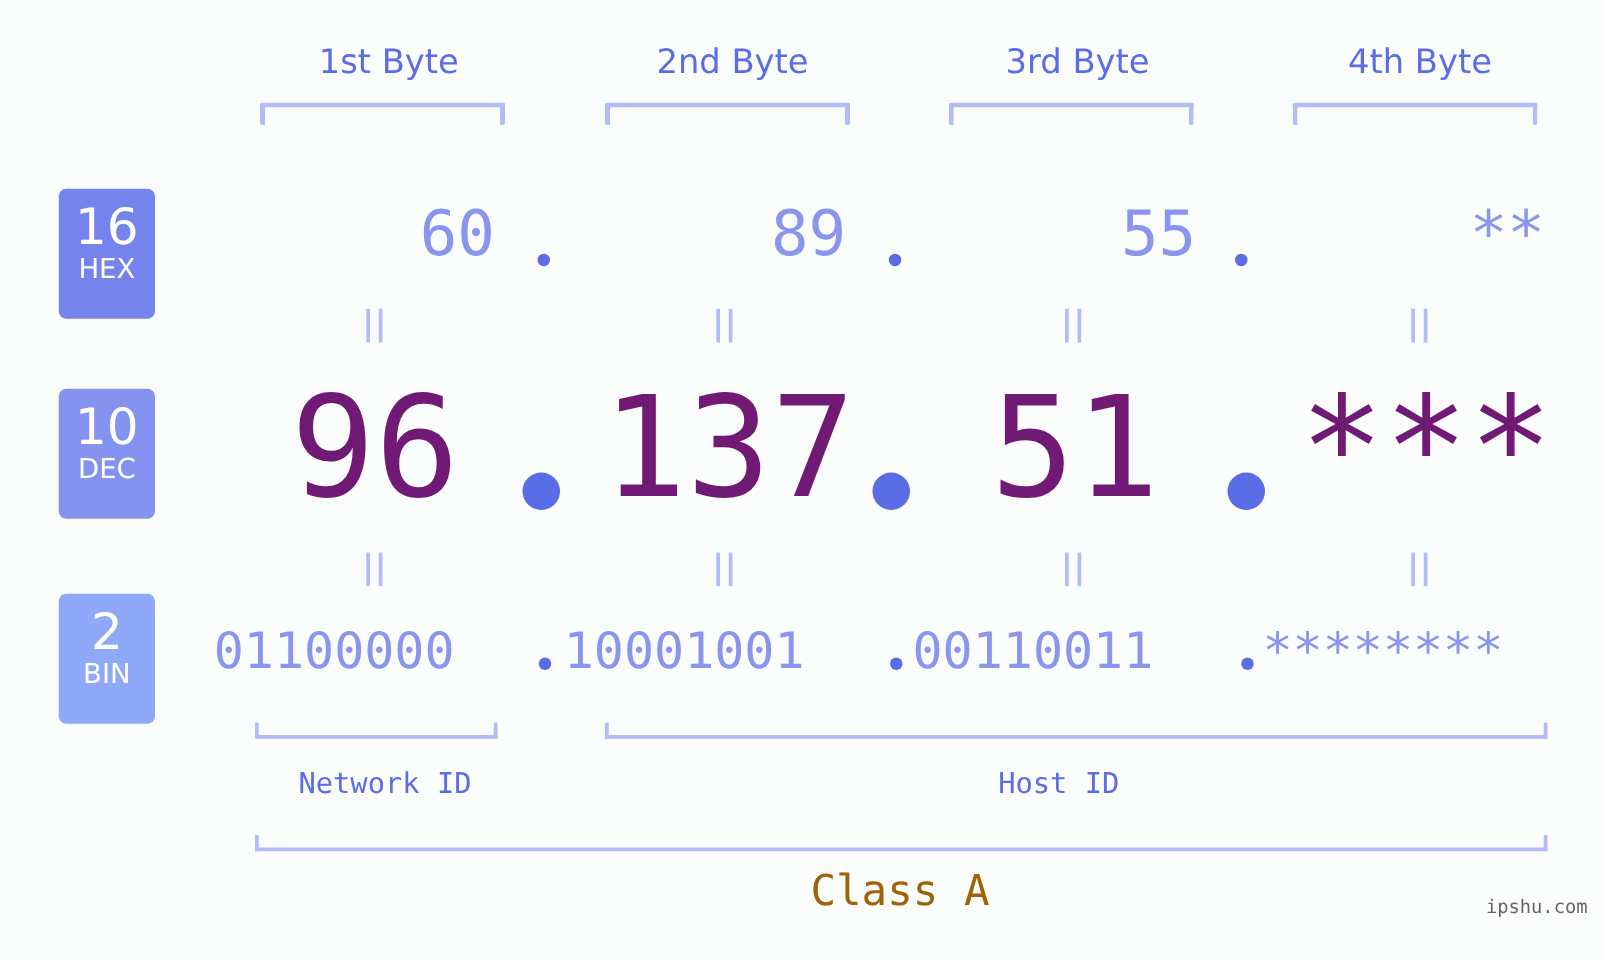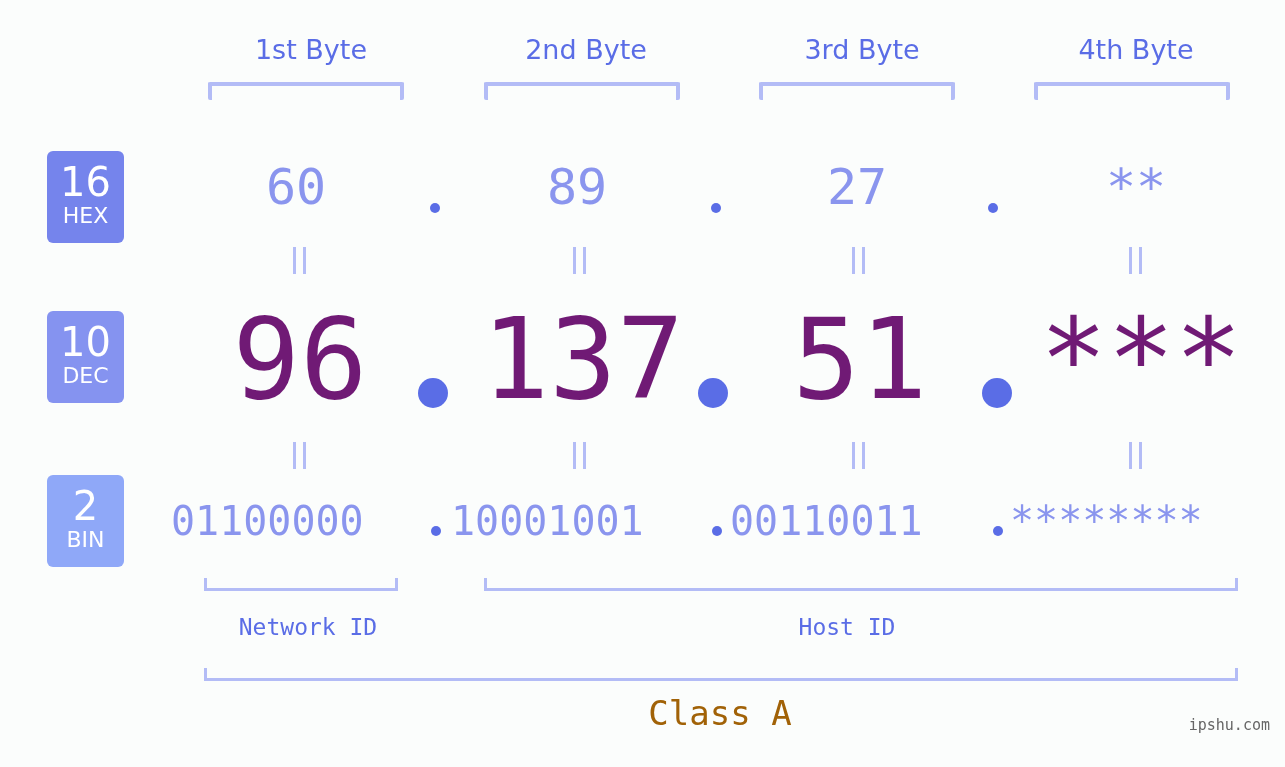--- a/index.html
+++ b/index.html
@@ -2,40 +2,40 @@
 <html><head>
 <meta charset="utf-8">
 <style>
   html, body { margin: 0; padding: 0; }
   body {
     width: 1285px; height: 767px; position: relative; overflow: hidden;
     background: #fbfdfc;
     font-family: "DejaVu Sans", sans-serif;
   }
   .badge {
-    position: absolute; left: 47px; width: 77px; height: 92px;
+    position: absolute; left: 47px; width: 77px; height: 104px;
     border-radius: 6px; color: #ffffff; text-align: center;
   }
   .badge .num { position: absolute; left: 0; right: 0; top: 7px; font-size: 40px; line-height: 48px; }
   .badge .lbl { position: absolute; left: 0; right: 0; top: 52px; font-size: 22px; line-height: 26px; }
   .byte-head {
     position: absolute; top: 32px; width: 200px; text-align: center;
     font-size: 27px; line-height: 36px; color: #5a6de6;
   }
   .bracket-top {
     position: absolute; top: 82px; height: 14px;
     border: 4px solid #b3bcf6; border-bottom: none; border-radius: 2px;
   }
   .bracket-bot {
     position: absolute; height: 10px;
     border: 3px solid #b3bcf6; border-top: none;
   }
   .mono { font-family: "DejaVu Sans Mono", monospace; }
   .hex {
-    position: absolute; top: 156px; width: 200px; text-align: center;
+    position: absolute; top: 156px; width: 200px; text-align: right;
     font-size: 50px; line-height: 62px; color: #8a95ee;
   }
   .dec {
     position: absolute; top: 294px; width: 260px; text-align: center;
     font-size: 112px; line-height: 130px; color: #701a75;
   }
   .bin {
     position: absolute; top: 496px; width: 260px; text-align: left;
     font-size: 40px; line-height: 50px; color: #8a95ee;
   }
@@ -80,21 +80,21 @@
 <div class="byte-head" style="left:762px;">3rd Byte</div>
 <div class="byte-head" style="left:1036px;">4th Byte</div>
 
 <div class="bracket-top" style="left:208px;width:188px;"></div>
 <div class="bracket-top" style="left:484px;width:188px;"></div>
 <div class="bracket-top" style="left:759px;width:188px;"></div>
 <div class="bracket-top" style="left:1034px;width:188px;"></div>
 
 <div class="hex mono" style="left:196px;">60</div>
 <div class="hex mono" style="left:477px;">89</div>
-<div class="hex mono" style="left:757px;">27</div>
+<div class="hex mono" style="left:757px;">55</div>
 <div class="hex mono" style="left:1036px;">**</div>
 <div class="dot" style="left:430px;top:203px;width:10px;height:10px;"></div>
 <div class="dot" style="left:711px;top:203px;width:10px;height:10px;"></div>
 <div class="dot" style="left:988px;top:203px;width:10px;height:10px;"></div>
 
 <div class="eq" style="left:292px;top:247px;"></div>
 <div class="eq" style="left:572px;top:247px;"></div>
 <div class="eq" style="left:851px;top:247px;"></div>
 <div class="eq" style="left:1128px;top:247px;"></div>
 

